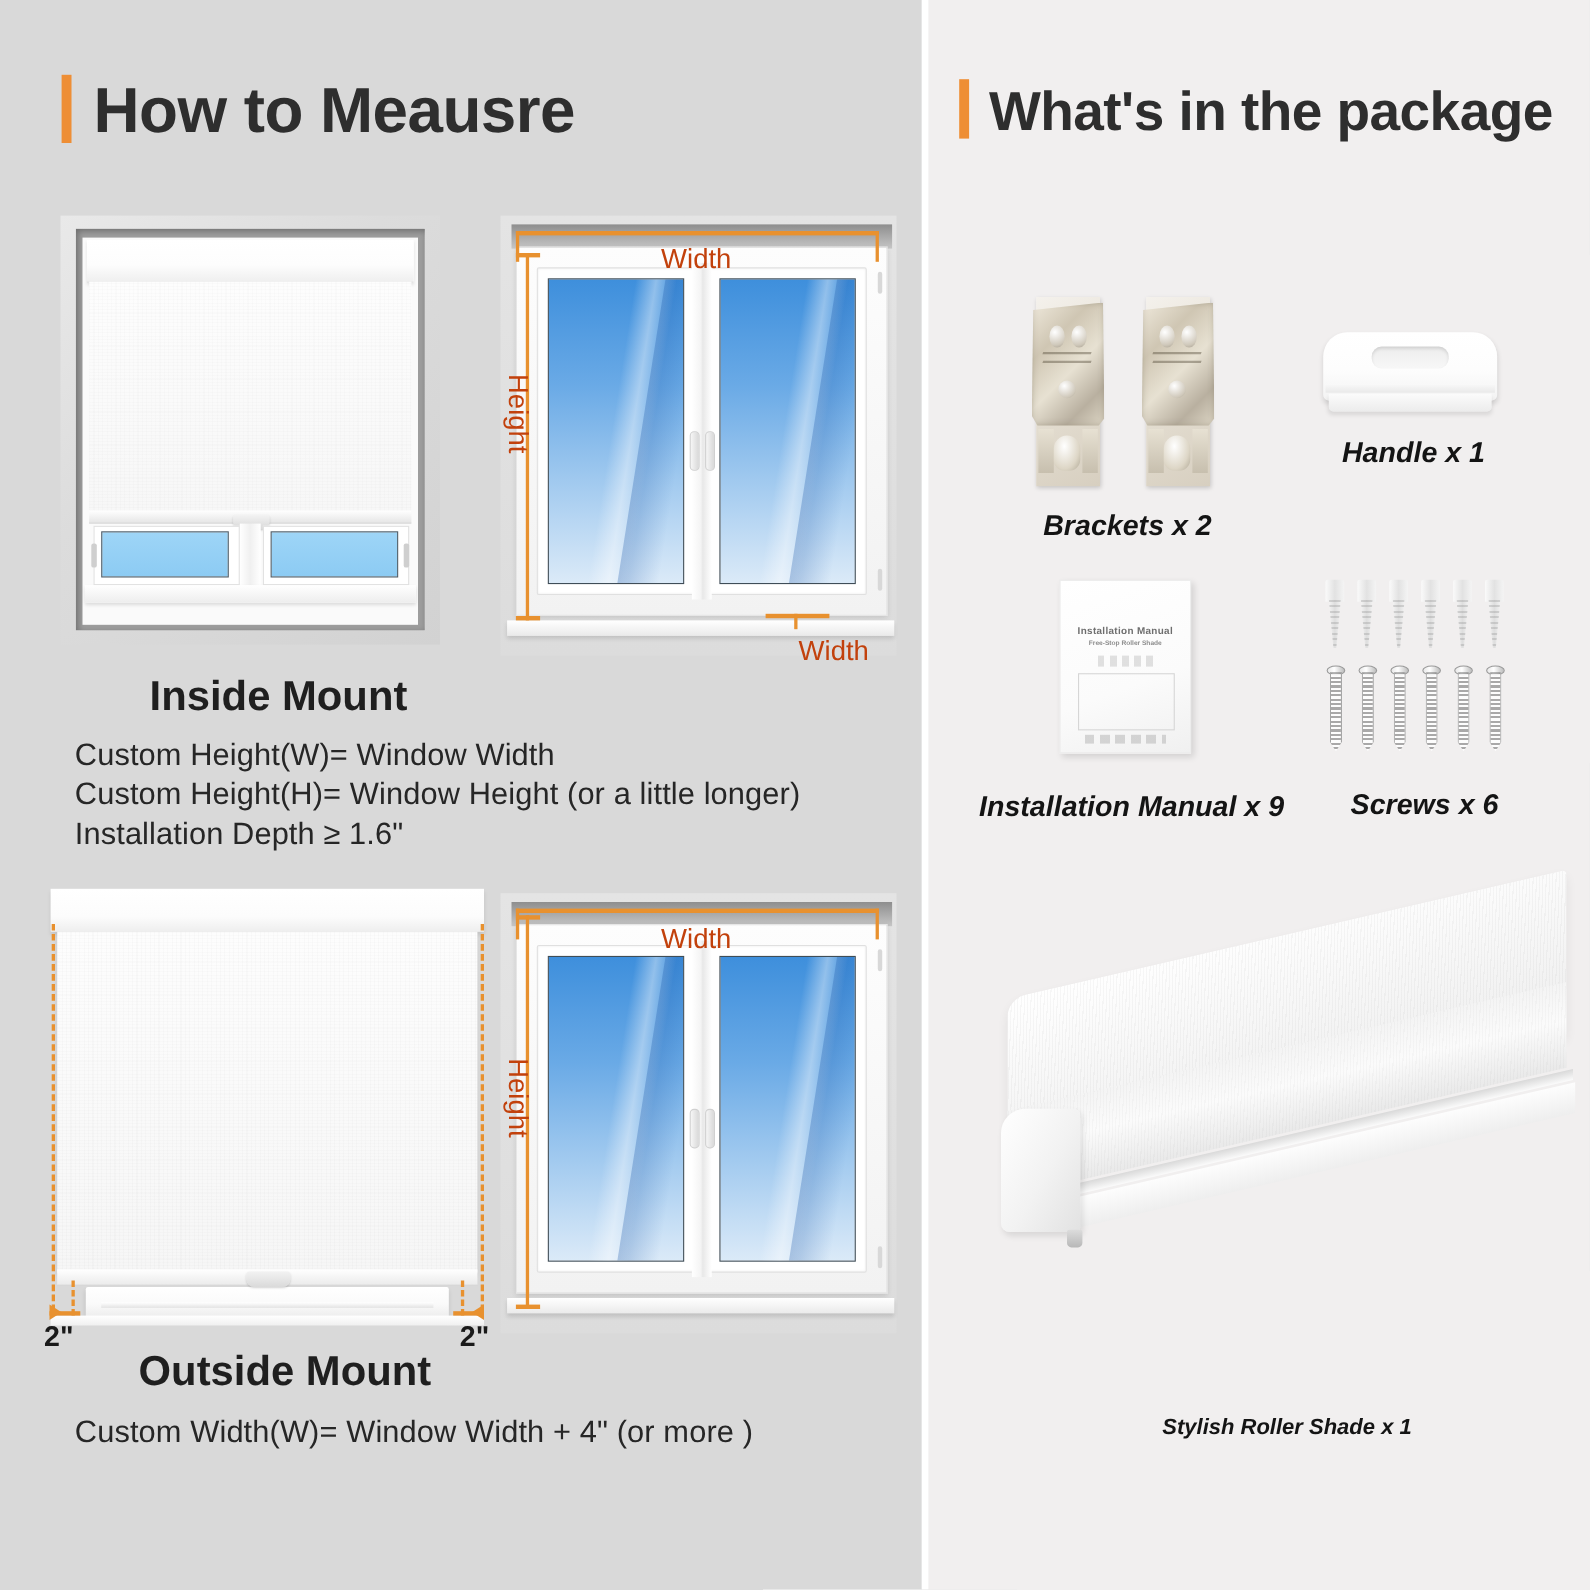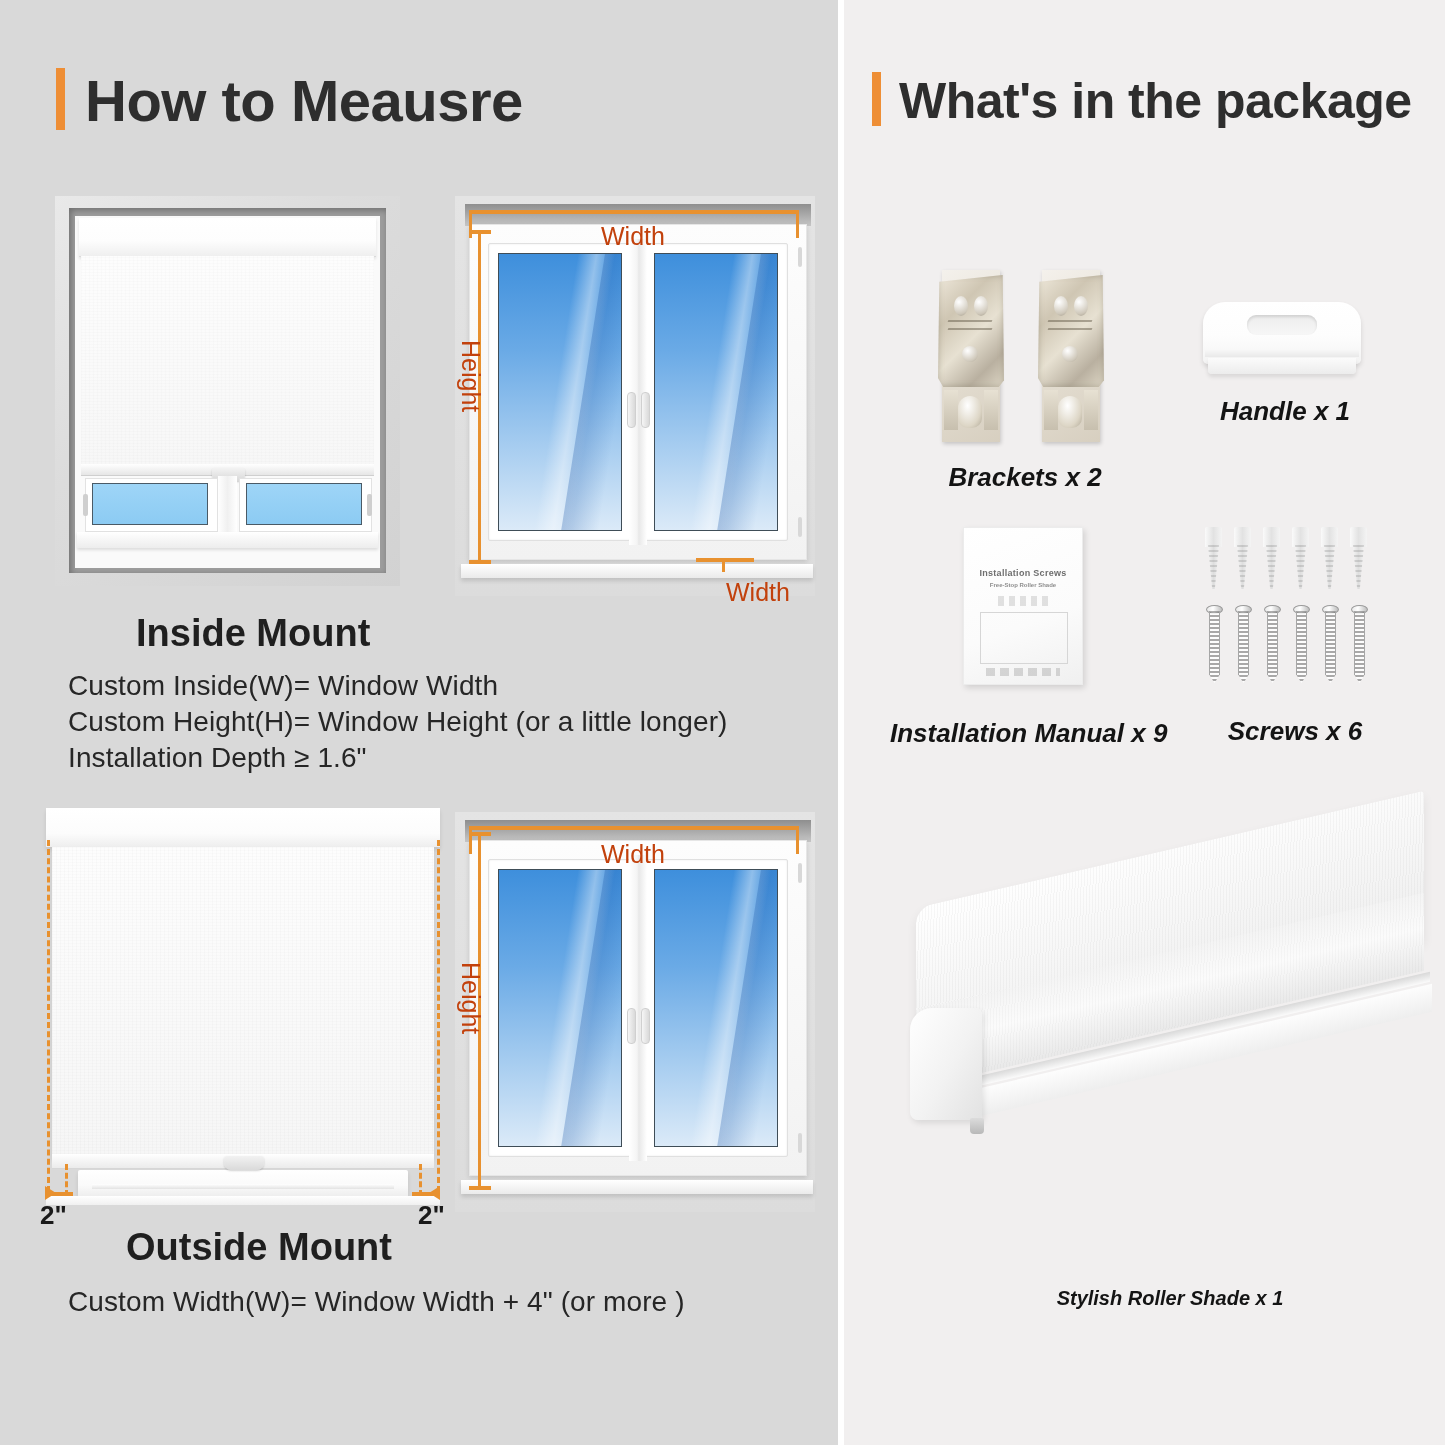--- a/index.html
+++ b/index.html
@@ -426,21 +426,21 @@
     <div class="om om-h" style="left:14px;top:34px;width:22px;"></div>
     <div class="om om-h" style="left:14px;top:364px;width:22px;"></div>
     <div class="om om-h" style="left:241px;top:362px;width:58px;"></div>
     <div class="om om-v" style="left:267px;top:362px;height:14px;"></div>
   </div>
   <div class="dim-label" style="left:601px;top:222px;">Width</div>
   <div class="dim-label vert" style="left:456px;top:340px;">Height</div>
   <div class="dim-label" style="left:726px;top:578px;">Width</div>
 
   <div class="mount-title" style="left:136px;top:612px;">Inside Mount</div>
-  <div class="spec-line" style="left:68px;top:670px;">Custom Inside(W)= Window Width</div>
+  <div class="spec-line" style="left:68px;top:670px;">Custom Height(W)= Window Width</div>
   <div class="spec-line" style="left:68px;top:706px;">Custom Height(H)= Window Height (or a little longer)</div>
   <div class="spec-line" style="left:68px;top:742px;">Installation Depth ≥ 1.6"</div>
 
   <div class="om-wrap">
     <div class="om-bg"></div>
     <div class="om-sillbox"></div>
     <div class="om-sillline"></div>
     <div class="om-floor"></div>
     <div class="om-valance"></div>
     <div class="om-fabric"></div>
@@ -534,21 +534,21 @@
   <div class="handle-piece">
     <div class="handle-body">
       <div class="handle-hole"></div>
     </div>
     <div class="handle-lip"></div>
     <div class="handle-base"></div>
   </div>
   <div class="pkg-label" style="left:1160px;top:396px;width:250px;">Handle x 1</div>
 
   <div class="manual">
-    <div class="manual-title">Installation Screws</div>
+    <div class="manual-title">Installation Manual</div>
     <div class="manual-sub">Free-Stop Roller Shade</div>
     <div class="manual-scribble"></div>
     <div class="manual-box"></div>
     <div class="manual-foot"></div>
   </div>
   <div class="pkg-label" style="left:890px;top:718px;width:265px;">Installation Manual x 9</div>
 
   <div class="fasteners">
     <div class="anchor" style="left:0px;">
         <div class="head"></div>

